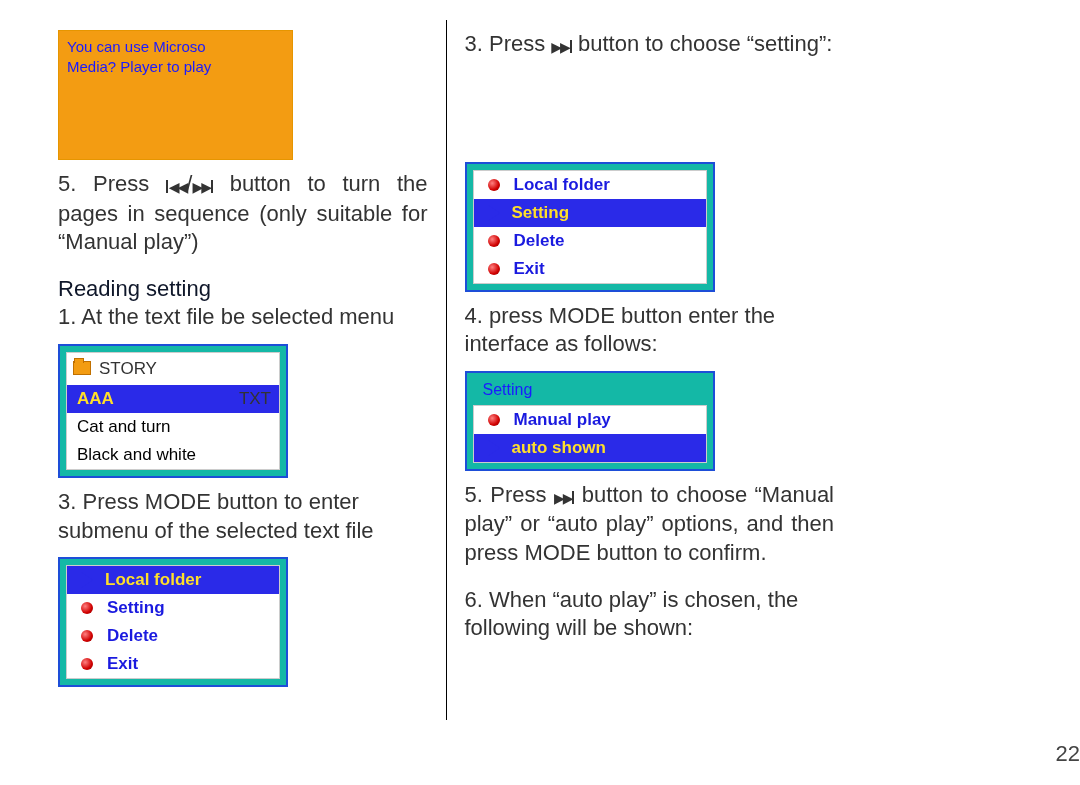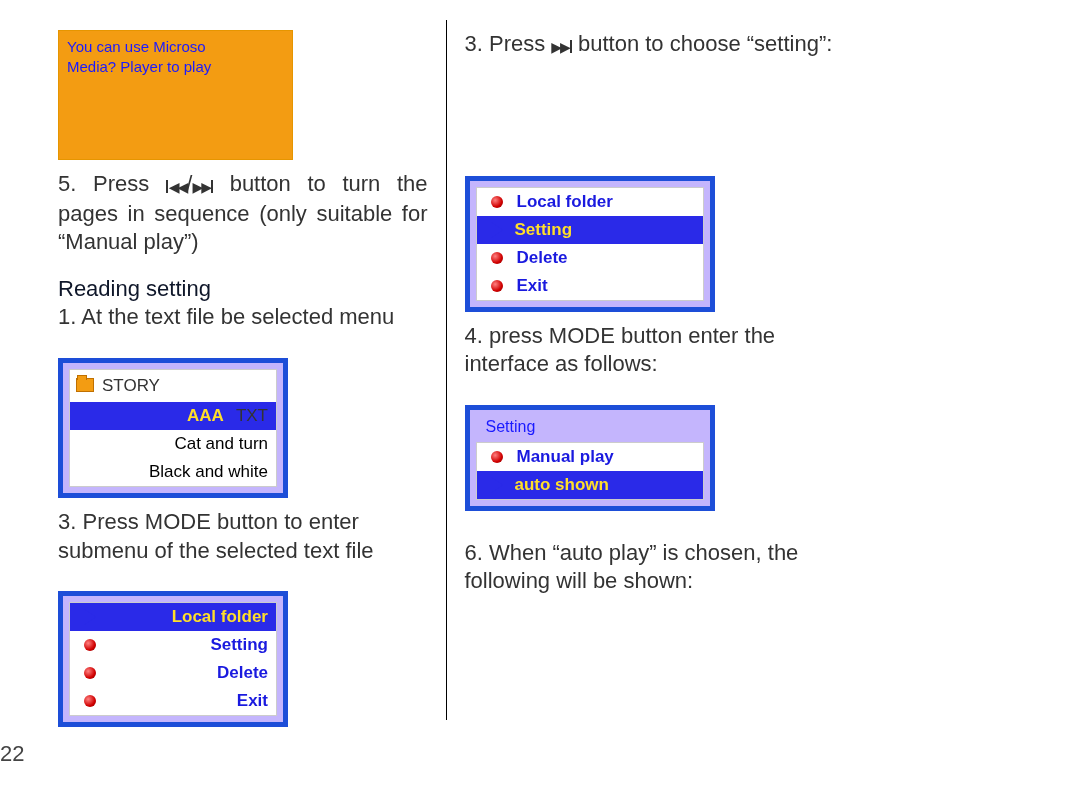--- a/index.html
+++ b/index.html
@@ -25,21 +25,21 @@
   }
   .divider {
     width: 1px;
     background: #000;
     height: 700px;
     margin-top: -10px;
   }
   .pagenum {
     position: absolute;
     width: 1080px;
-    text-align: left;
+    text-align: right;
     bottom: 18px;
     font-size: 22px;
     color: #444;
   }
   .body-text { font-size: 22px; line-height: 1.3; color: #333; }
   .justify { text-align: justify; }
   .bold { font-weight: normal; color: #0f172a; }
 
   
   .screen-text {
@@ -49,26 +49,26 @@
     border: 1px solid #E69500;
     padding: 6px 8px;
     font-size: 15px;
     color: #1a1aff;
     line-height: 1.35;
     margin-bottom: 10px;
   }
 
   
   .screen-menu {
-    background: #c4b5fd;
-    border: 5px solid #1d4ed8;
+    background: #14b8a6;
+    border: 2px solid #1d4ed8;
     padding: 6px;
-    margin: 26px 0 10px 0;
-  }
-  .screen-menu.w220 { width: 230px; text-align: right; }
+    margin: 12px 0 10px 0;
+  }
+  .screen-menu.w220 { width: 230px; }
   .screen-menu.w240 { width: 250px; }
   .menu-inner {
     background: #fff;
     border: 1px solid #ccc;
   }
   .menu-head {
     padding: 6px 6px;
     font-size: 17px;
     display: flex;
   }
@@ -238,20 +238,23 @@
           <span class="bullet-red"></span>
           <span class="lbl">Manual play</span>
         </div>
         <div class="menu-row sel">
           <span class="tri-blue"></span>
           <span class="lbl">auto shown</span>
         </div>
       </div>
     </div>
 
+    <div class="body-text justify">
+      <span>5. Press </span><span class="ff-icon"></span><span> button to choose “Manual play” or “auto play”  options, and then press MODE button to confirm.</span>
+    </div>
 
     <div class="gap-md"></div>
     <div class="body-text">6. When “auto play” is chosen, the following will be shown:</div>
 
   </div>
 </div>
 
 <div class="pagenum">22</div>
 
 </body></html>

